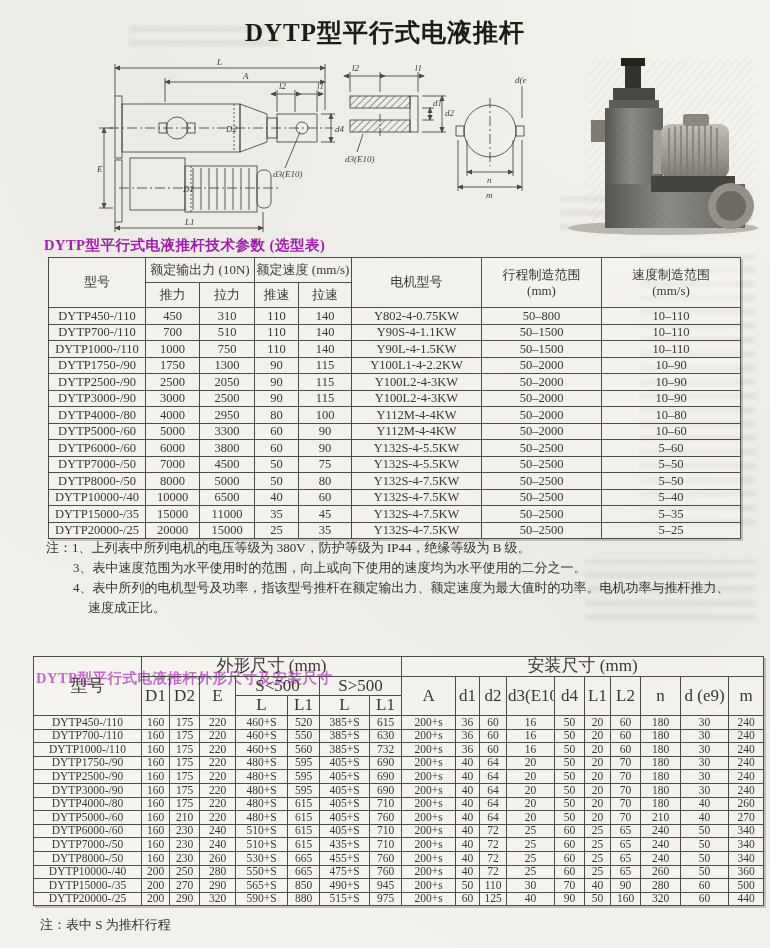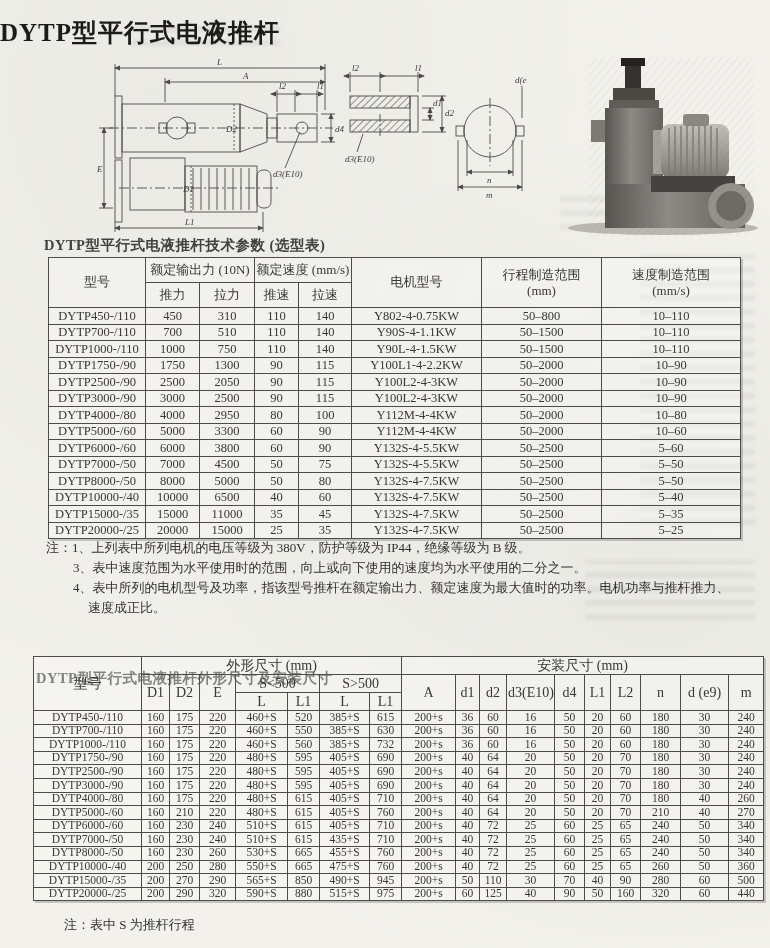--- a/index.html
+++ b/index.html
@@ -7,35 +7,35 @@
     width:770px;height:948px;position:relative;overflow:hidden;
     background:
       radial-gradient(ellipse at 20% 10%, rgba(120,120,110,.06), transparent 60%),
       radial-gradient(ellipse at 85% 60%, rgba(120,120,110,.07), transparent 55%),
       #f2f1ec;
     font-family:"Liberation Serif","DejaVu Serif",serif;
     color:#33312e;
   }
   .abs{position:absolute;}
   .page-title{
-    left:0;right:0;top:16px;
+    left:0;right:0;top:16px;text-align:center;
     font-size:25px;font-weight:bold;letter-spacing:1px;color:#1c1b19;
   }
-  .sect-title{font-size:14.5px;font-weight:bold;color:#404040;letter-spacing:.5px;}
+  .sect-title{font-size:14.5px;font-weight:bold;color:#a21caf;letter-spacing:.5px;}
   table{border-collapse:collapse;table-layout:fixed;background:rgba(252,252,250,.35);
         box-shadow:2px 2px 0 rgba(60,58,52,.25);}
   th,td{border:1px solid #4e4c48;text-align:center;vertical-align:middle;
         padding:0 1px;font-weight:normal;color:#393733;overflow:hidden;white-space:nowrap;}
   
   .spec{font-size:12.5px;}
   .spec th{font-size:13px;height:24px;line-height:1.15;}
   .spec td{height:15.5px;line-height:1;}
   
   .dim{font-size:11.5px;}
-  .dim th{font-size:14px;height:17px;line-height:1.1;}
+  .dim th{font-size:17px;height:17px;line-height:1.1;}
   .dim td{height:12.6px;line-height:1;}
   .two-line span{display:block;line-height:1.2;}
   .notes{font-size:13px;line-height:20px;color:#33312e;width:694px;}
   .note-line{white-space:normal;}
   .note-line.ind{margin-left:27px;padding-left:15px;text-indent:-15px;}
   .bottom-note{font-size:13px;color:#33312e;}
   .smudge{opacity:.07;filter:blur(1.5px);pointer-events:none;
     background:repeating-linear-gradient(0deg,#55534e 0 6px,transparent 6px 14px);}
   svg text{font-family:"Liberation Serif","DejaVu Serif",serif;}
 </style>
@@ -739,13 +739,13 @@
         <td>90</td>
         <td>50</td>
         <td>160</td>
         <td>320</td>
         <td>60</td>
         <td>440</td>
       </tr>
     </tbody>
 </table>
 
-<div class="abs bottom-note" style="left:40px;top:916px;margin-left:24px;">注：表中 S 为推杆行程</div>
+<div class="abs bottom-note" style="left:40px;top:916px;">注：表中 S 为推杆行程</div>
 
 </body></html>

